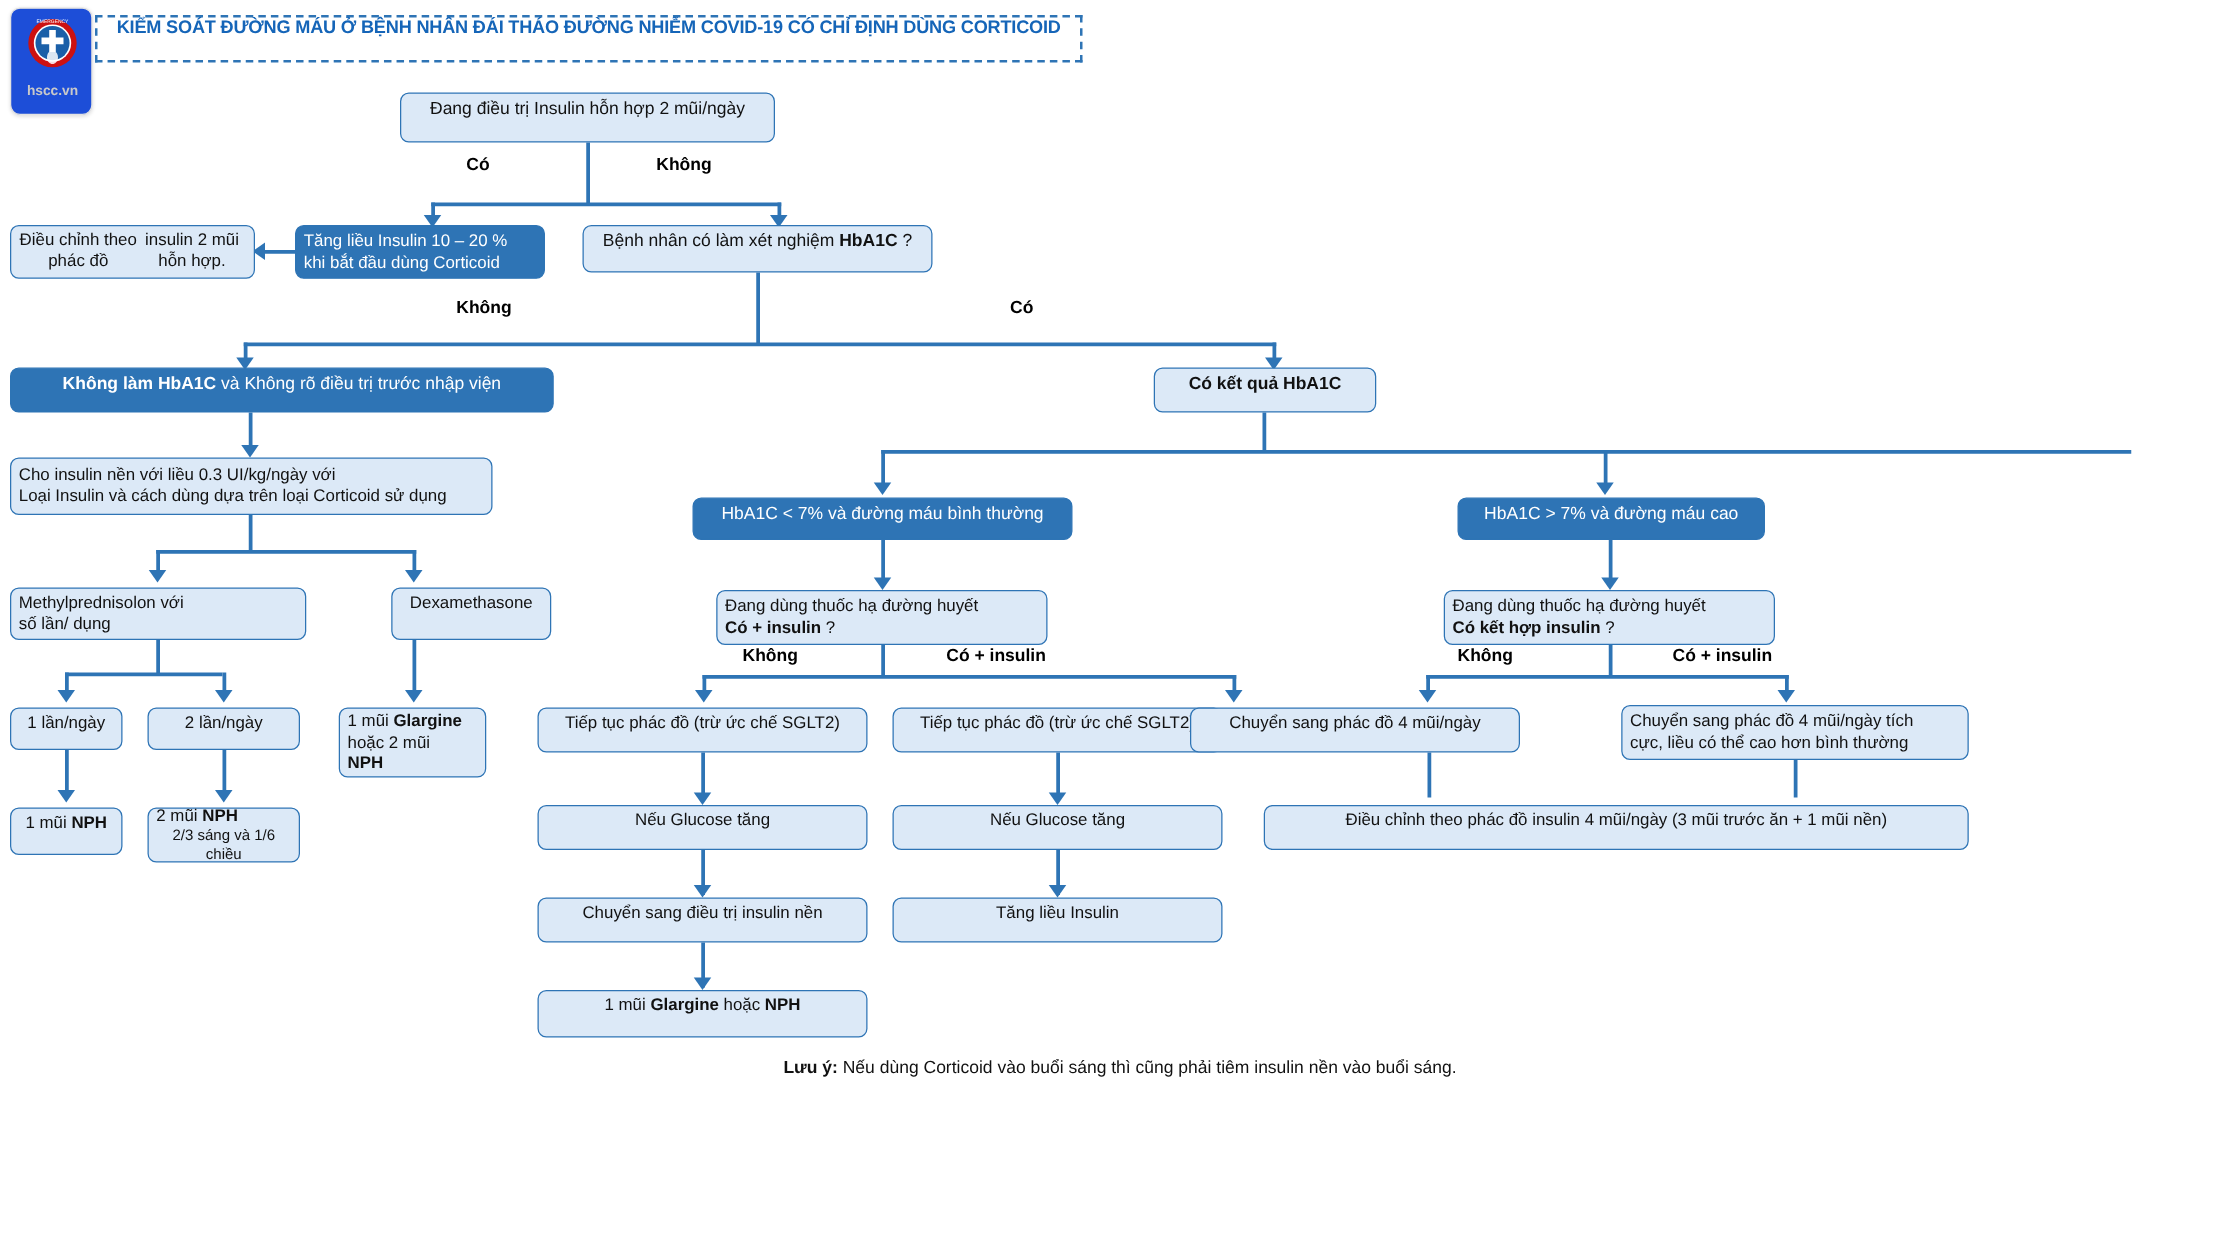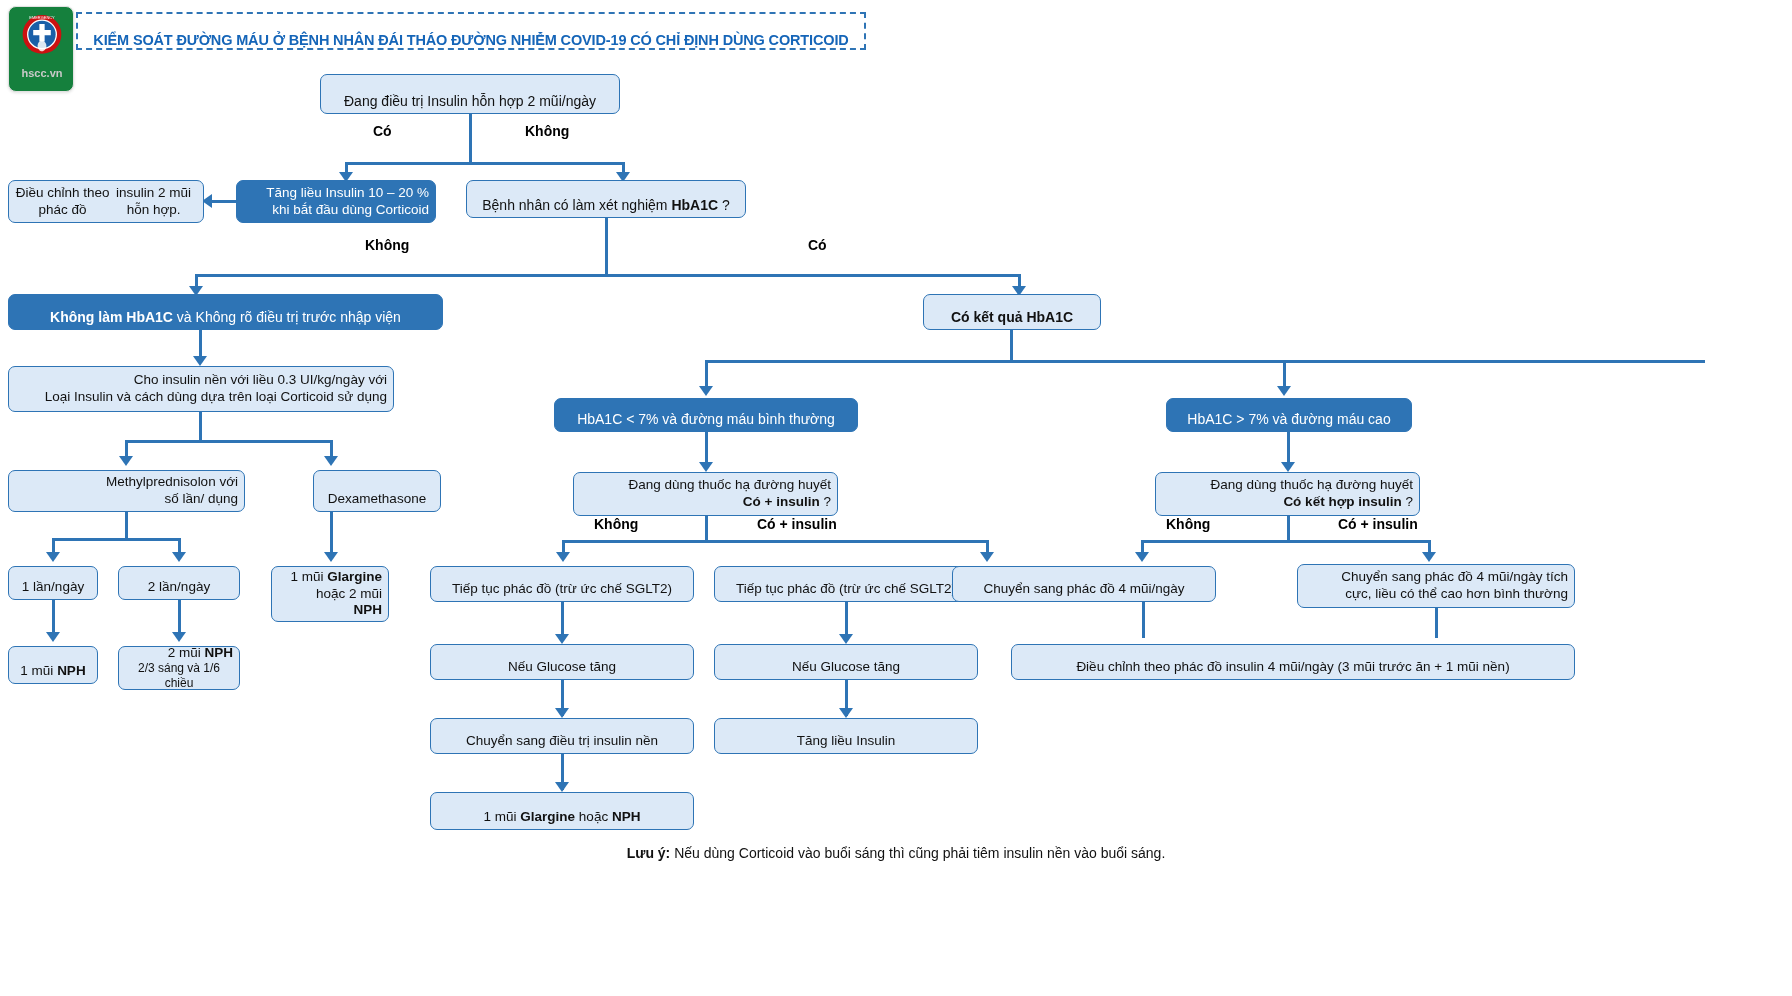--- a/index.html
+++ b/index.html
@@ -9,21 +9,21 @@
     font-family:"Liberation Sans","DejaVu Sans",sans-serif;
     position:relative;
     overflow:hidden;
     -webkit-font-smoothing:antialiased;
   }
   
   .node{
     position:absolute;
     box-sizing:border-box;
     display:flex;
-    align-items:flex-end;
+    align-items:flex-start;
     justify-content:center;
     text-align:center;
     border-radius:7px;
     line-height:1.25;
     padding:3px 6px;
   }
   .light{
     background:#dce9f7;
     border:1.6px solid #2e74b5;
     color:#111111;
@@ -59,34 +59,34 @@
     font-size:14px;
     font-weight:bold;
     color:#000000;
     white-space:nowrap;
   }
   
   #title-box{
     position:absolute;
     left:76px;top:12px;width:790px;height:38px;
     border:2px dashed #2e74b5;
-    display:flex;align-items:flex-end;justify-content:center;
+    display:flex;align-items:flex-start;justify-content:center;
     box-sizing:border-box;
   }
   #title-text{
     font-size:14.5px;
     font-weight:bold;
     color:#1565b8;
     letter-spacing:-0.15px;
     white-space:nowrap;
   }
   
   #logo-card{
     position:absolute;left:8px;top:6px;width:66px;height:86px;
-    background:#15803d;
+    background:#1d4ed8;
     border:1px solid #e2e2e2;
     border-radius:8px;
     box-shadow:0 1px 3px rgba(0,0,0,.12);
     box-sizing:border-box;
   }
   #logo-emblem{position:absolute;left:11px;top:4px;width:44px;height:54px;}
   #logo-caption{
     position:absolute;left:0;top:60px;width:66px;
     text-align:center;font-size:11px;color:#c9c9c9;font-weight:bold;
   }

